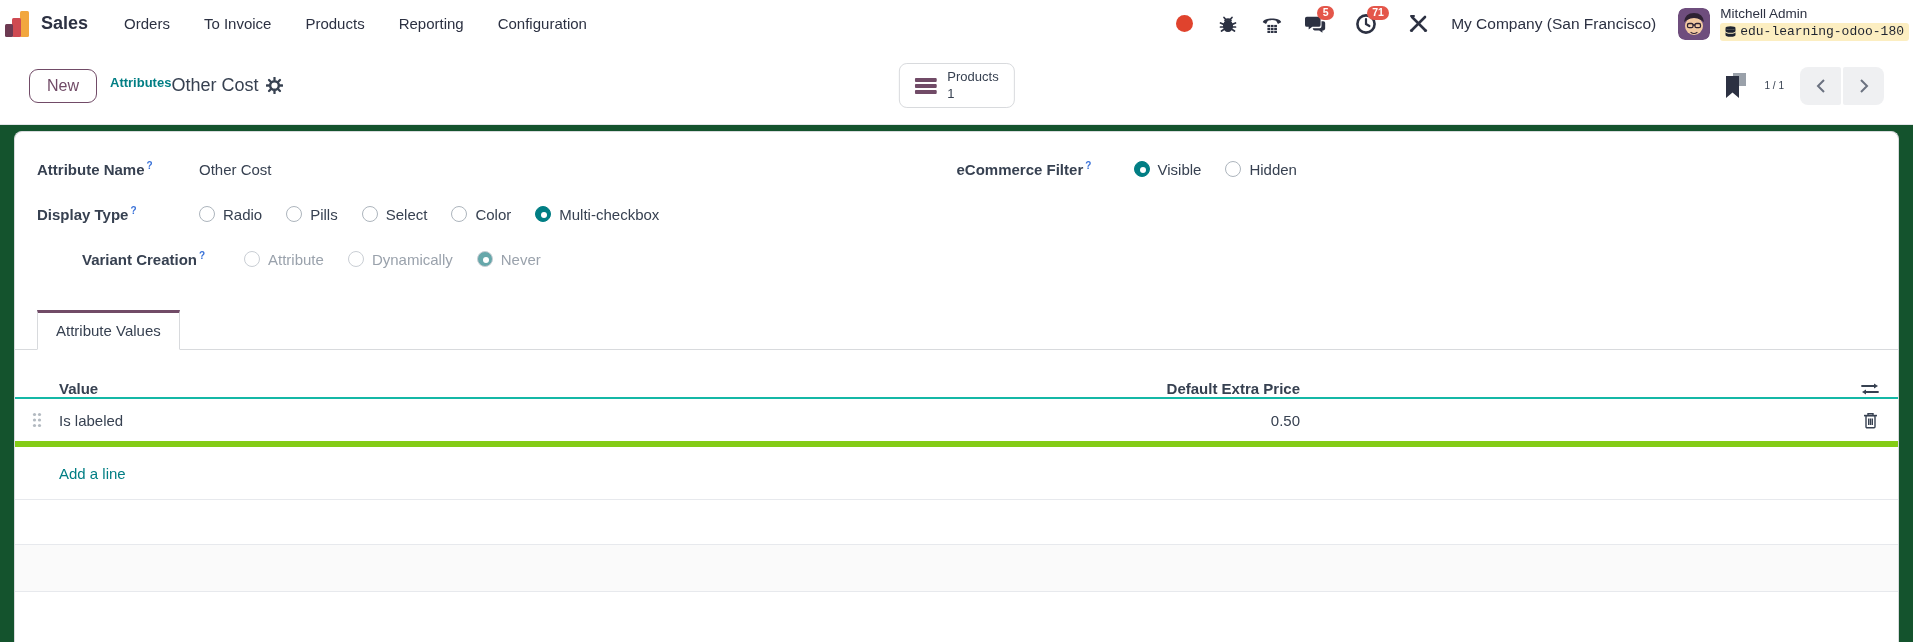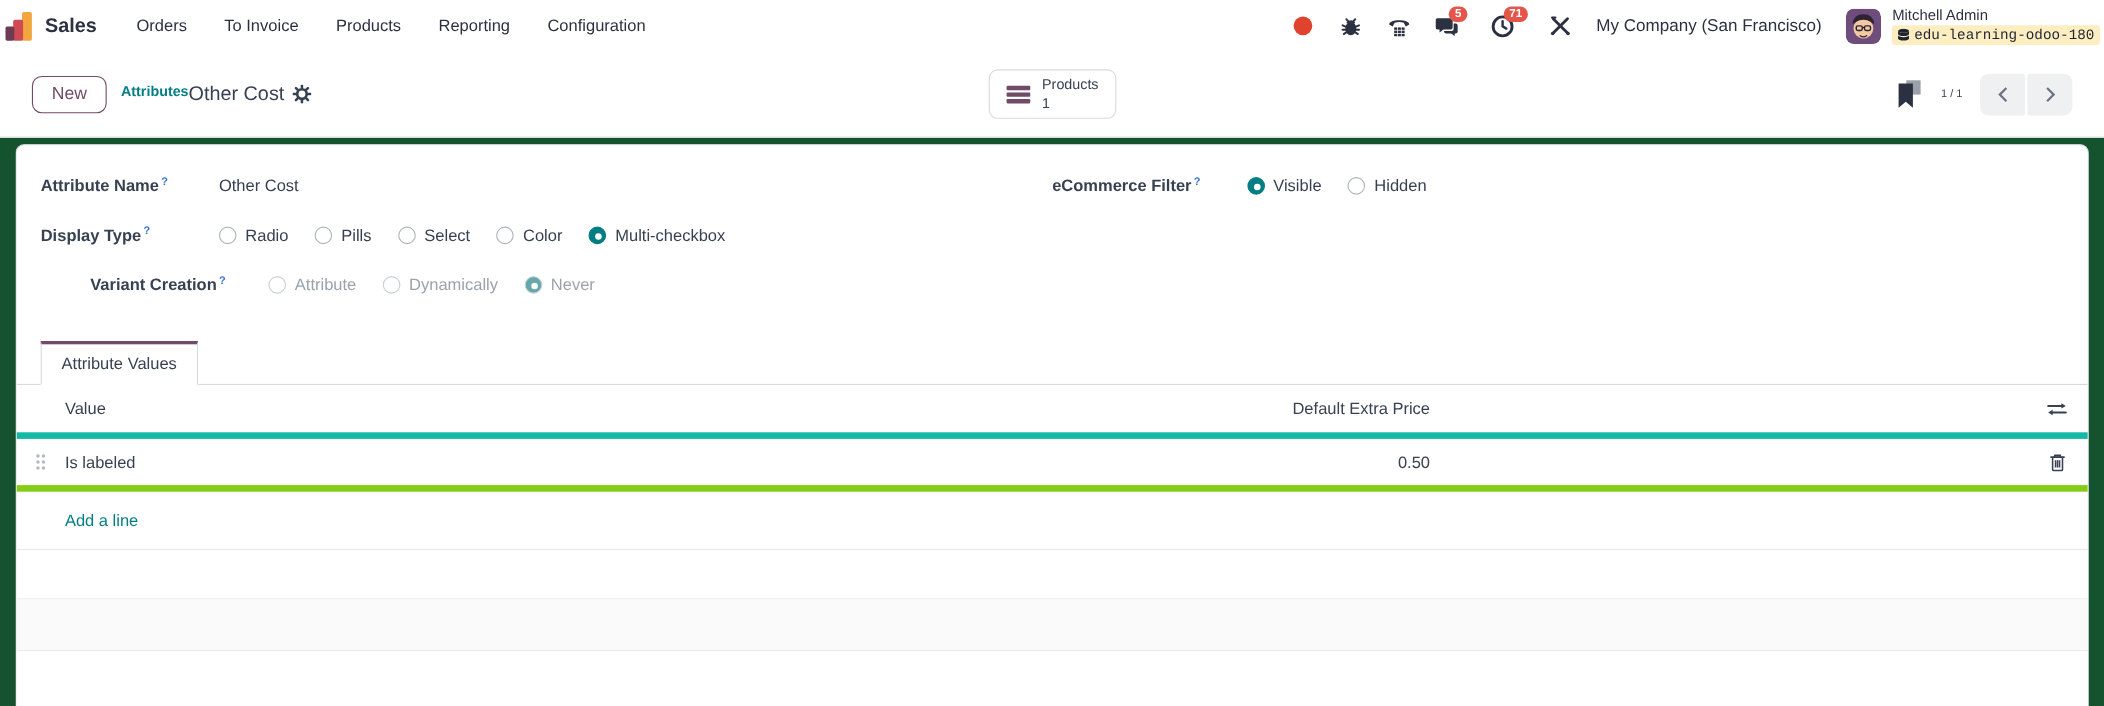--- a/index.html
+++ b/index.html
@@ -71,21 +71,21 @@
     border:1px solid #d8dadd; border-top:3px solid #714B67; border-bottom:1px solid #fff;
     padding:9px 18px 10px; font-size:15px; color:#374151; cursor:pointer; }
 
   
   .lrow { display:flex; align-items:center; }
   .col-handle { width:44px; flex:none; display:flex; justify-content:center; }
   .col-value { width:860px; flex:none; font-size:15px; color:#374151; }
   .col-price { width:381px; flex:none; text-align:right; font-size:15px; color:#374151; }
   .col-spacer { flex:1; }
   .col-action { width:56px; flex:none; display:flex; justify-content:center; }
-  .thead { height:49px; border-bottom:6px solid #14b8a6; font-weight:400; }
+  .thead { height:49px; border-bottom:2px solid #14b8a6; font-weight:700;align-items:flex-end; }
   .trow { height:48px; border-bottom:6px solid #84cc16; }
   .add-row { height:53px; border-bottom:1px solid #e7e9ed; display:flex; align-items:center; padding-left:44px; }
   .add-link { color:#017e84; font-size:15px; cursor:pointer; }
   .filler-a { height:45px; border-bottom:1px solid #e7e9ed; background:#fff; }
   .filler-b { height:47px; border-bottom:1px solid #e7e9ed; background:#fafafa; }
   .filler-c { height:60px; background:#fff; }
   .icon-btn { cursor:pointer; display:flex; align-items:center; }
 </style>
 </head>
 <body>

